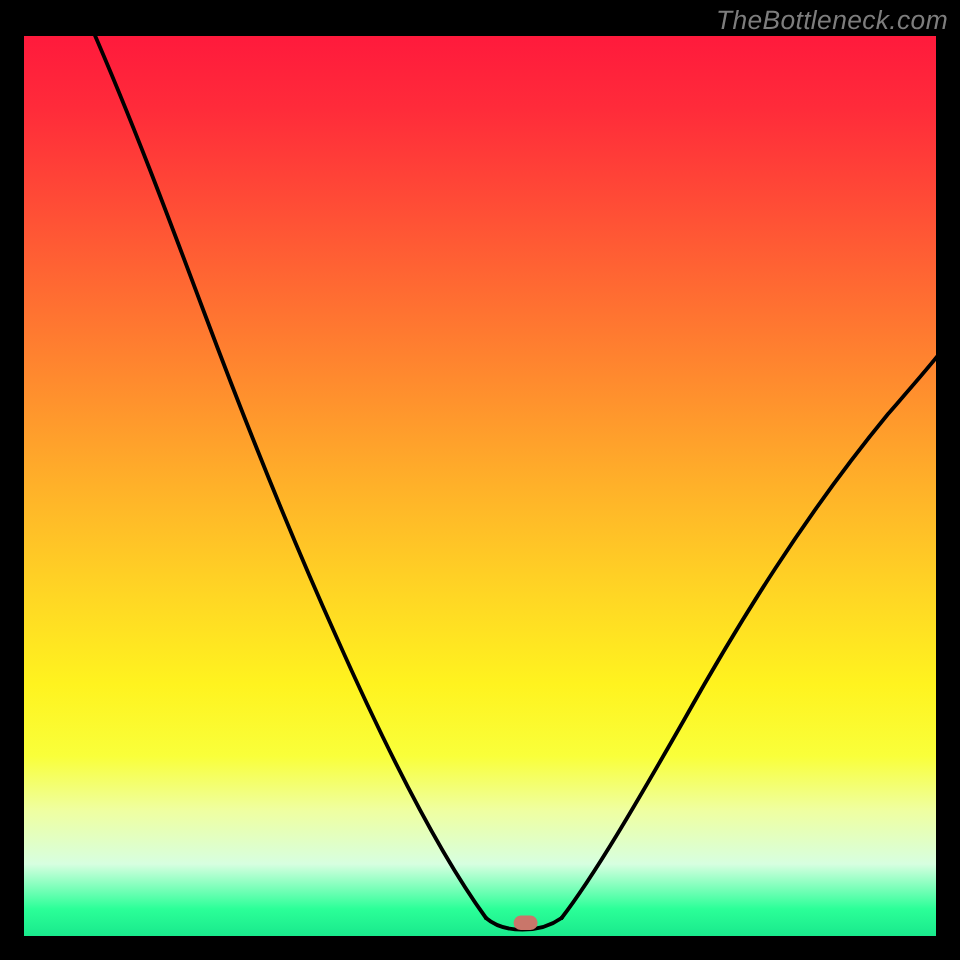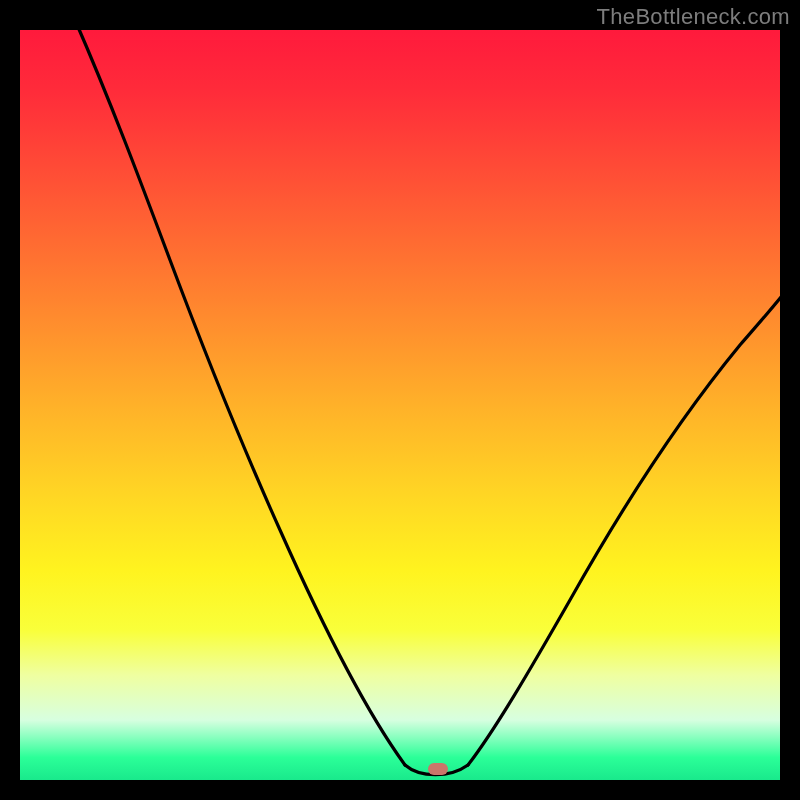--- a/index.html
+++ b/index.html
@@ -9,20 +9,21 @@
     height: 800px;
     background: #000;
     overflow: hidden;
     font-family: Arial, Helvetica, sans-serif;
   }
   .frame {
     position: relative;
     width: 800px;
     height: 800px;
     background: #000;
+    font-style: italic;
   }
   .watermark {
     position: absolute;
     top: 4px;
     right: 10px;
     color: #7d7d7d;
     font-size: 22px;
     font-weight: 500;
     letter-spacing: 0.3px;
     z-index: 10;

